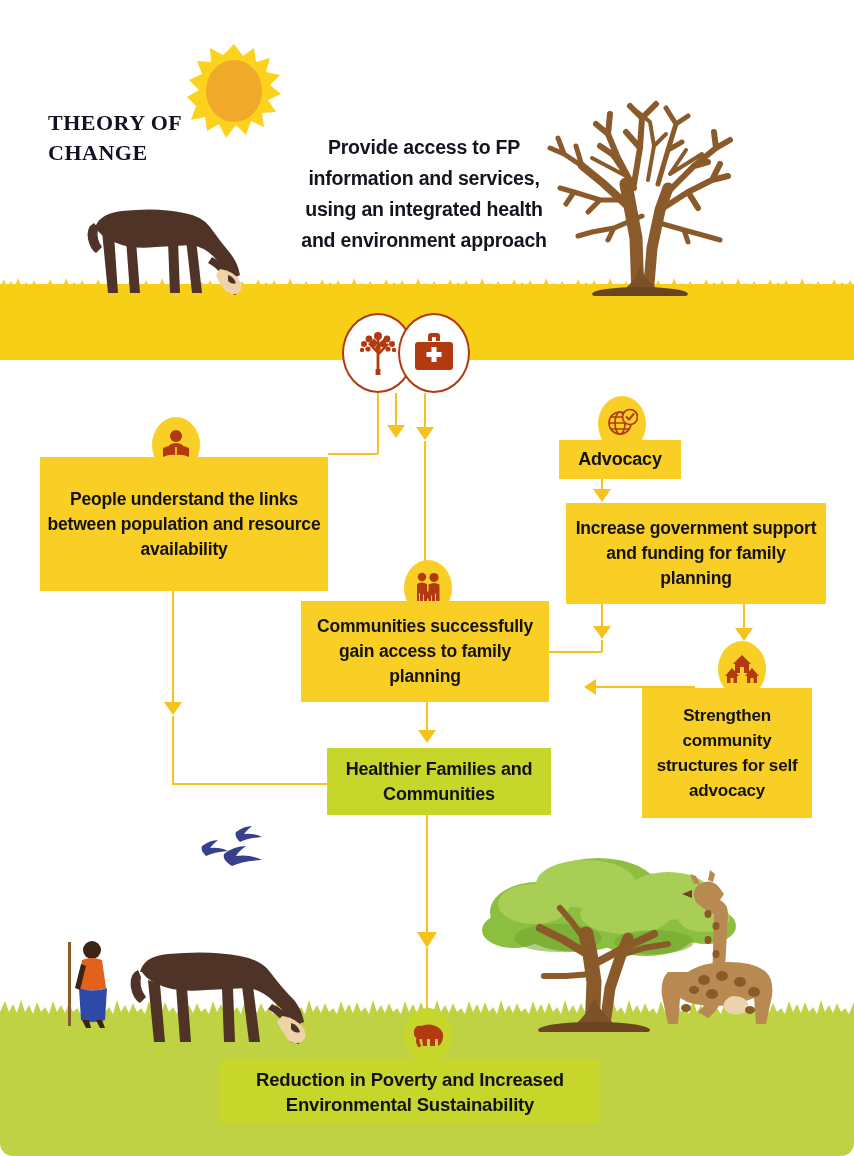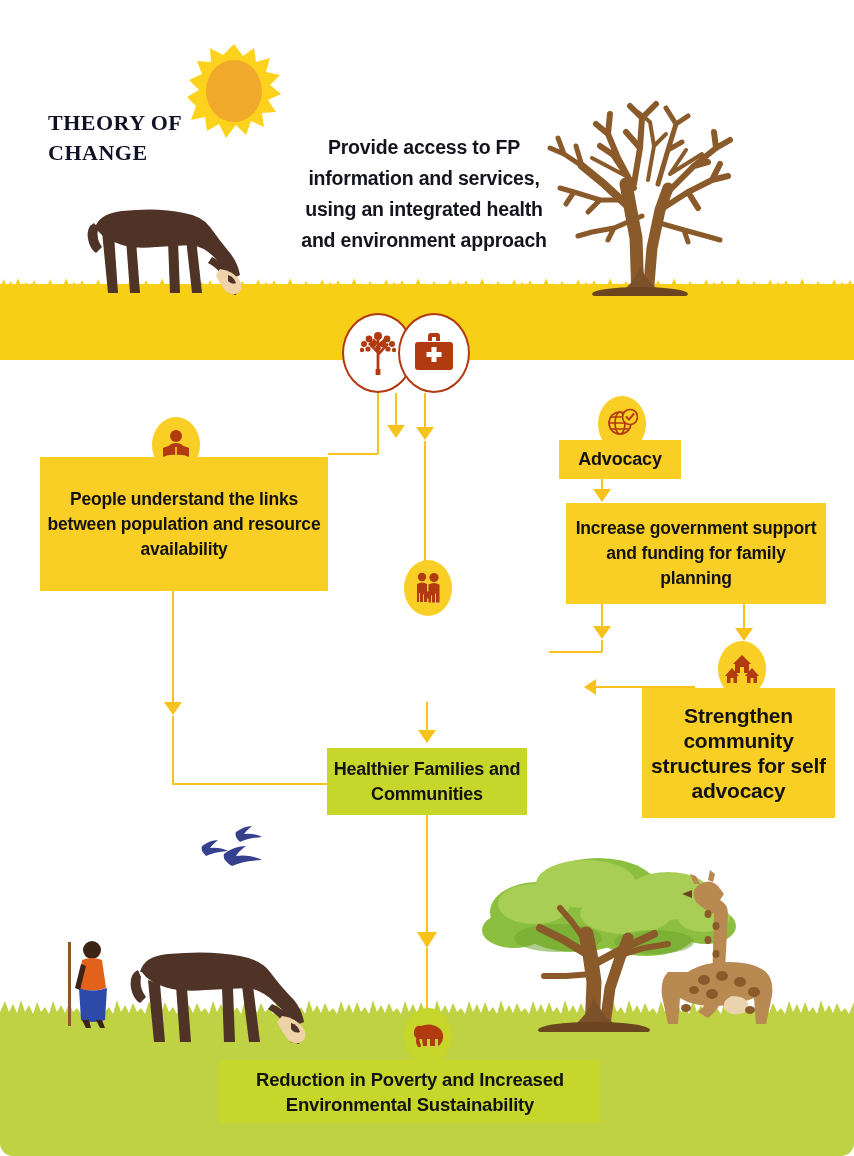--- a/index.html
+++ b/index.html
@@ -54,22 +54,22 @@
     line-height:25px;
     letter-spacing:-0.2px;
     padding:4px 6px;
   }
   .box.green { background:#C6D62B; }
 
   #box-people     { left:40px;  top:457px; width:288px; height:134px; font-size:17.5px; }
   #box-advocacy   { left:559px; top:440px; width:122px; height:39px;  font-size:18px; }
   #box-gov        { left:566px; top:503px; width:260px; height:101px; font-size:17.5px; }
   #box-communities{ left:301px; top:601px; width:248px; height:101px; font-size:17.5px; }
-  #box-strengthen { left:642px; top:688px; width:193px; height:130px; font-size:21px; }
-  #box-healthier  { left:327px; top:748px; width:200px; height:67px;  font-size:18px; }
+  #box-strengthen { left:642px; top:688px; width:170px; height:130px; font-size:17px; }
+  #box-healthier  { left:327px; top:748px; width:224px; height:67px;  font-size:18px; }
   #box-reduction  { left:220px; top:1060px; width:380px; height:63px; font-size:18.5px; }
 
   
   .badge {
     position:absolute;
     background:#F9CE25;
     border-radius:50%;
     display:flex; align-items:center; justify-content:center;
   }
   .badge svg { display:block; }
@@ -374,17 +374,18 @@
     <svg width="34" height="26" viewBox="0 0 34 26">
       <path fill="#B23A10" d="M10 3 q10 -4 18 2 q5 4 4 10 q-1 6 -5 8 l0 -7 l-3 0 l0 7 l-5 0 l0 -7 l-3 0 l0 7 l-4 0 l-1 -7 q-5 -1 -7 -5 q-2 -4 1 -7 q2 -2 5 -1 z"></path>
       <path fill="#B23A10" d="M9 4 q-5 0 -6 5 q-1 5 4 7 q3 1 5 -1 q-4 -3 -4 -7 q0 -3 1 -4 z"></path>
       <path fill="#B23A10" d="M6 13 q-2 5 0 9 q1 3 3 2 q2 -1 0 -4 q-1 -3 -1 -7 z"></path>
     </svg>
   </div>
 
   <div class="box" id="box-people">People understand the links between population and resource availability</div>
   <div class="box" id="box-advocacy">Advocacy</div>
   <div class="box" id="box-gov">Increase government support and funding for family planning</div>
+  <div class="box" id="box-communities">Communities successfully gain access to family planning</div>
   <div class="box" id="box-strengthen">Strengthen community structures for self advocacy</div>
   <div class="box green" id="box-healthier">Healthier Families and Communities</div>
   <div class="box green" id="box-reduction">Reduction in Poverty and Increased Environmental Sustainability</div>
 
 </div>
 
 </body></html>

